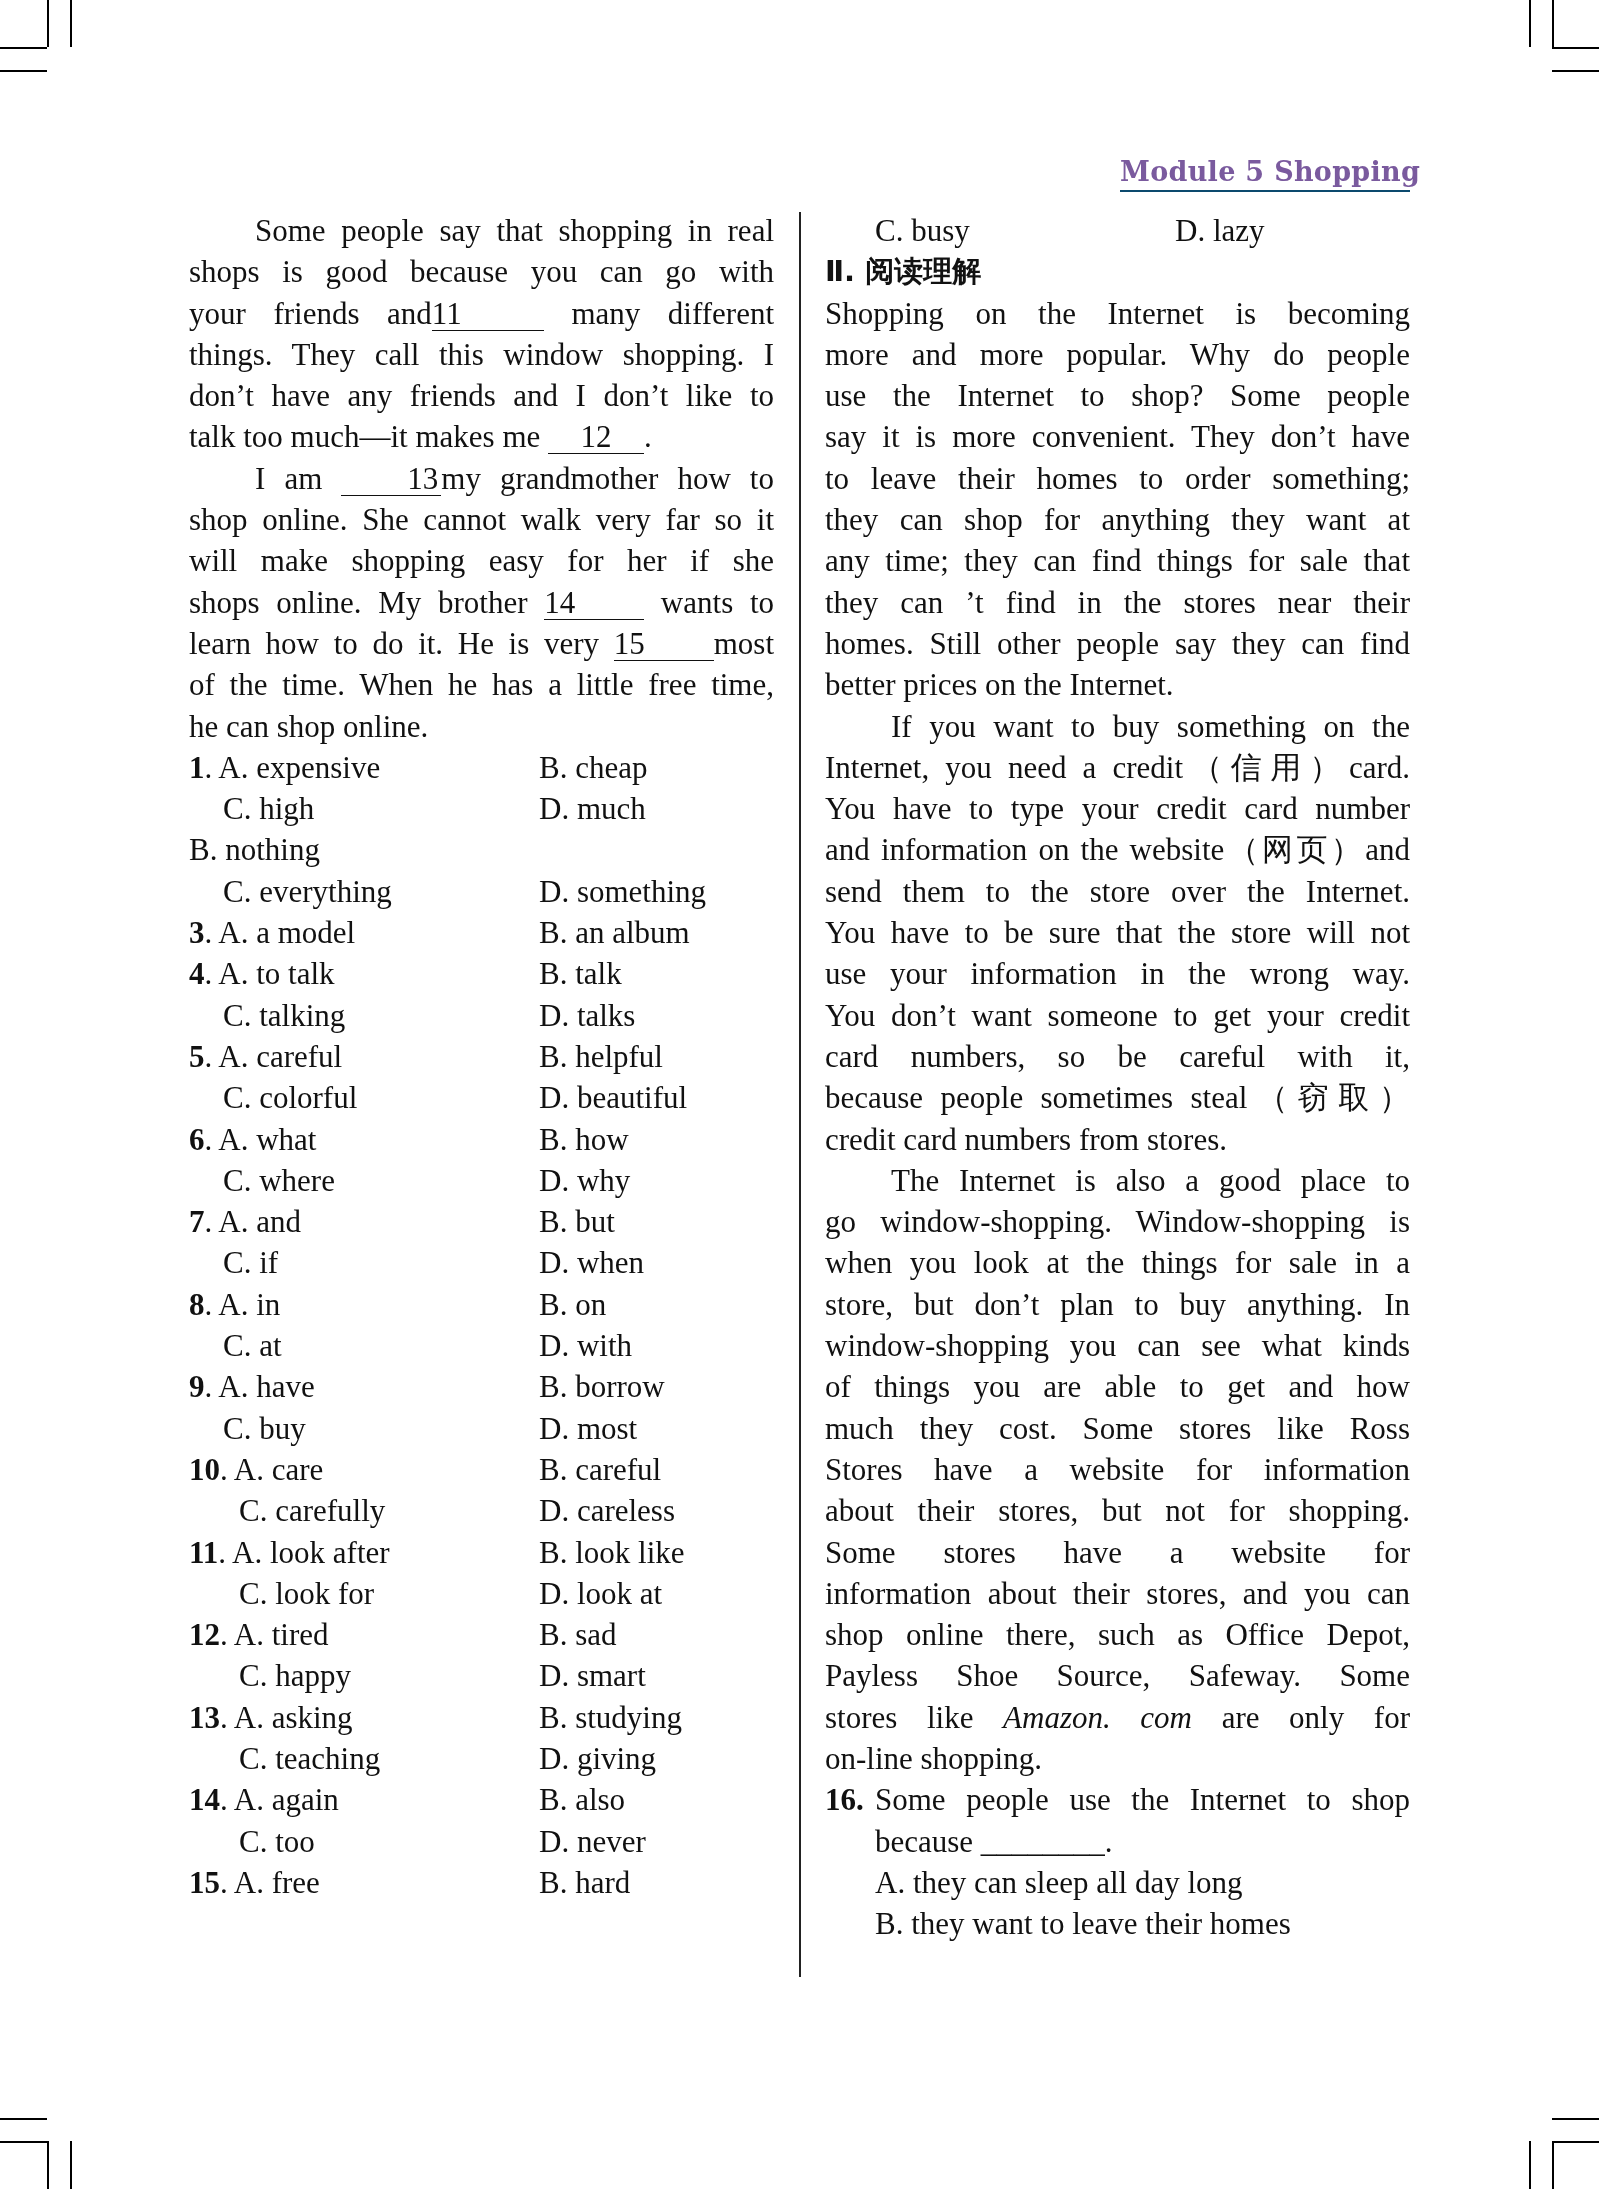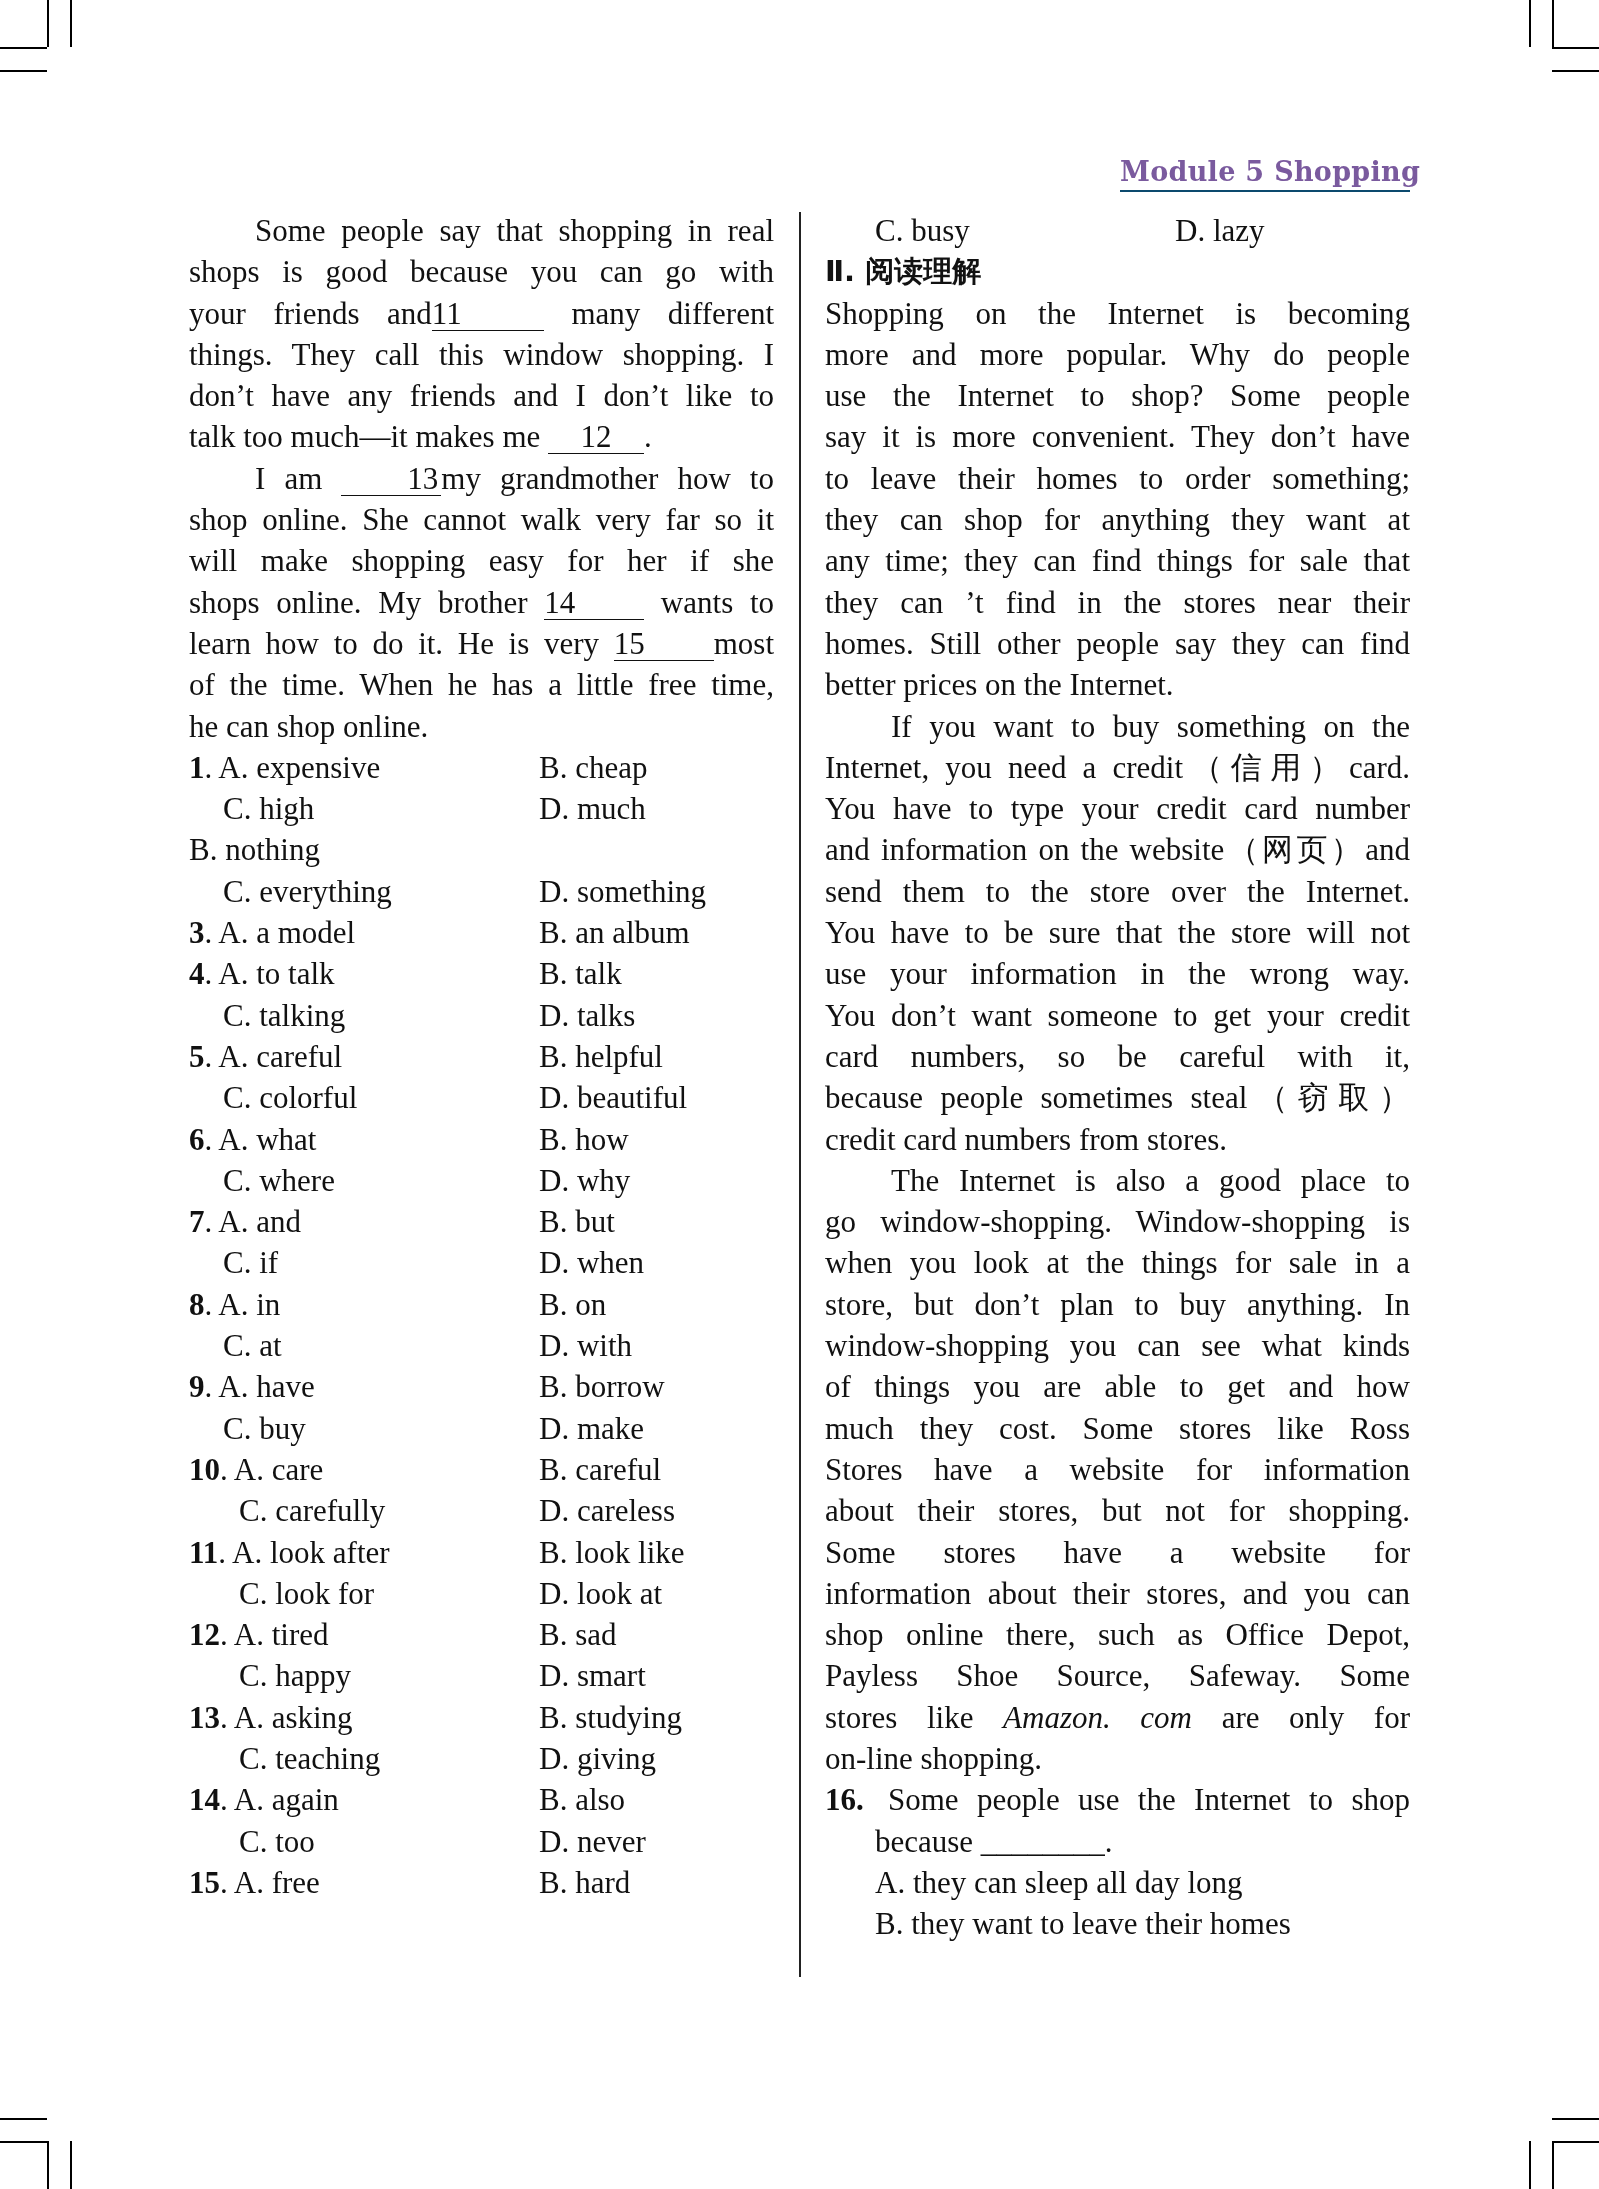--- a/index.html
+++ b/index.html
@@ -20,21 +20,21 @@
   .u { text-underline-offset:4px; }
   .q { display:flex; height:41.3px; white-space:nowrap; }
   .q .a { width:350px; }
   .q .b { }
   .num { font-weight:bold; }
   .sub { padding-left:34px; }
   .sub2 { padding-left:50px; }
   .sec { font-family:"DejaVu Sans",sans-serif; font-weight:bold; font-size:29px; height:41.3px; }
   .qstem { display:flex; }
   .qstem .n { font-weight:bold; width:50px; flex:none; }
-  .qstem .t { flex:1; text-align:justify; text-align-last:justify;margin-left:13px; }
+  .qstem .t { flex:1; text-align:justify; text-align-last:justify; }
   .line { height:41.3px; white-space:nowrap; }
   .just { text-align:justify; text-align-last:justify; height:41.3px; overflow:hidden; }
   i { font-style:italic; }
 </style>
 </head>
 <body>
 
 <div class="crop" style="left:47px;top:0;width:2px;height:47px"></div>
 <div class="crop" style="left:70px;top:0;width:2px;height:47px"></div>
 <div class="crop" style="left:0;top:47px;width:47px;height:2px"></div>
@@ -141,21 +141,21 @@
       <div class="q">
         <span class="a sub">C. at</span>
         <span class="b" style="margin-left:-34px">D. with</span>
       </div>
       <div class="q">
         <span class="a"><span class="num">9</span>. <span>A. have</span></span>
         <span class="b">B. borrow</span>
       </div>
       <div class="q">
         <span class="a sub">C. buy</span>
-        <span class="b" style="margin-left:-34px">D. make</span>
+        <span class="b" style="margin-left:-34px">D. most</span>
       </div>
       <div class="q">
         <span class="a"><span class="num">10</span>. <span>A. care</span></span>
         <span class="b">B. careful</span>
       </div>
       <div class="q">
         <span class="a sub2">C. carefully</span>
         <span class="b" style="margin-left:-50px">D. careless</span>
       </div>
       <div class="q">

